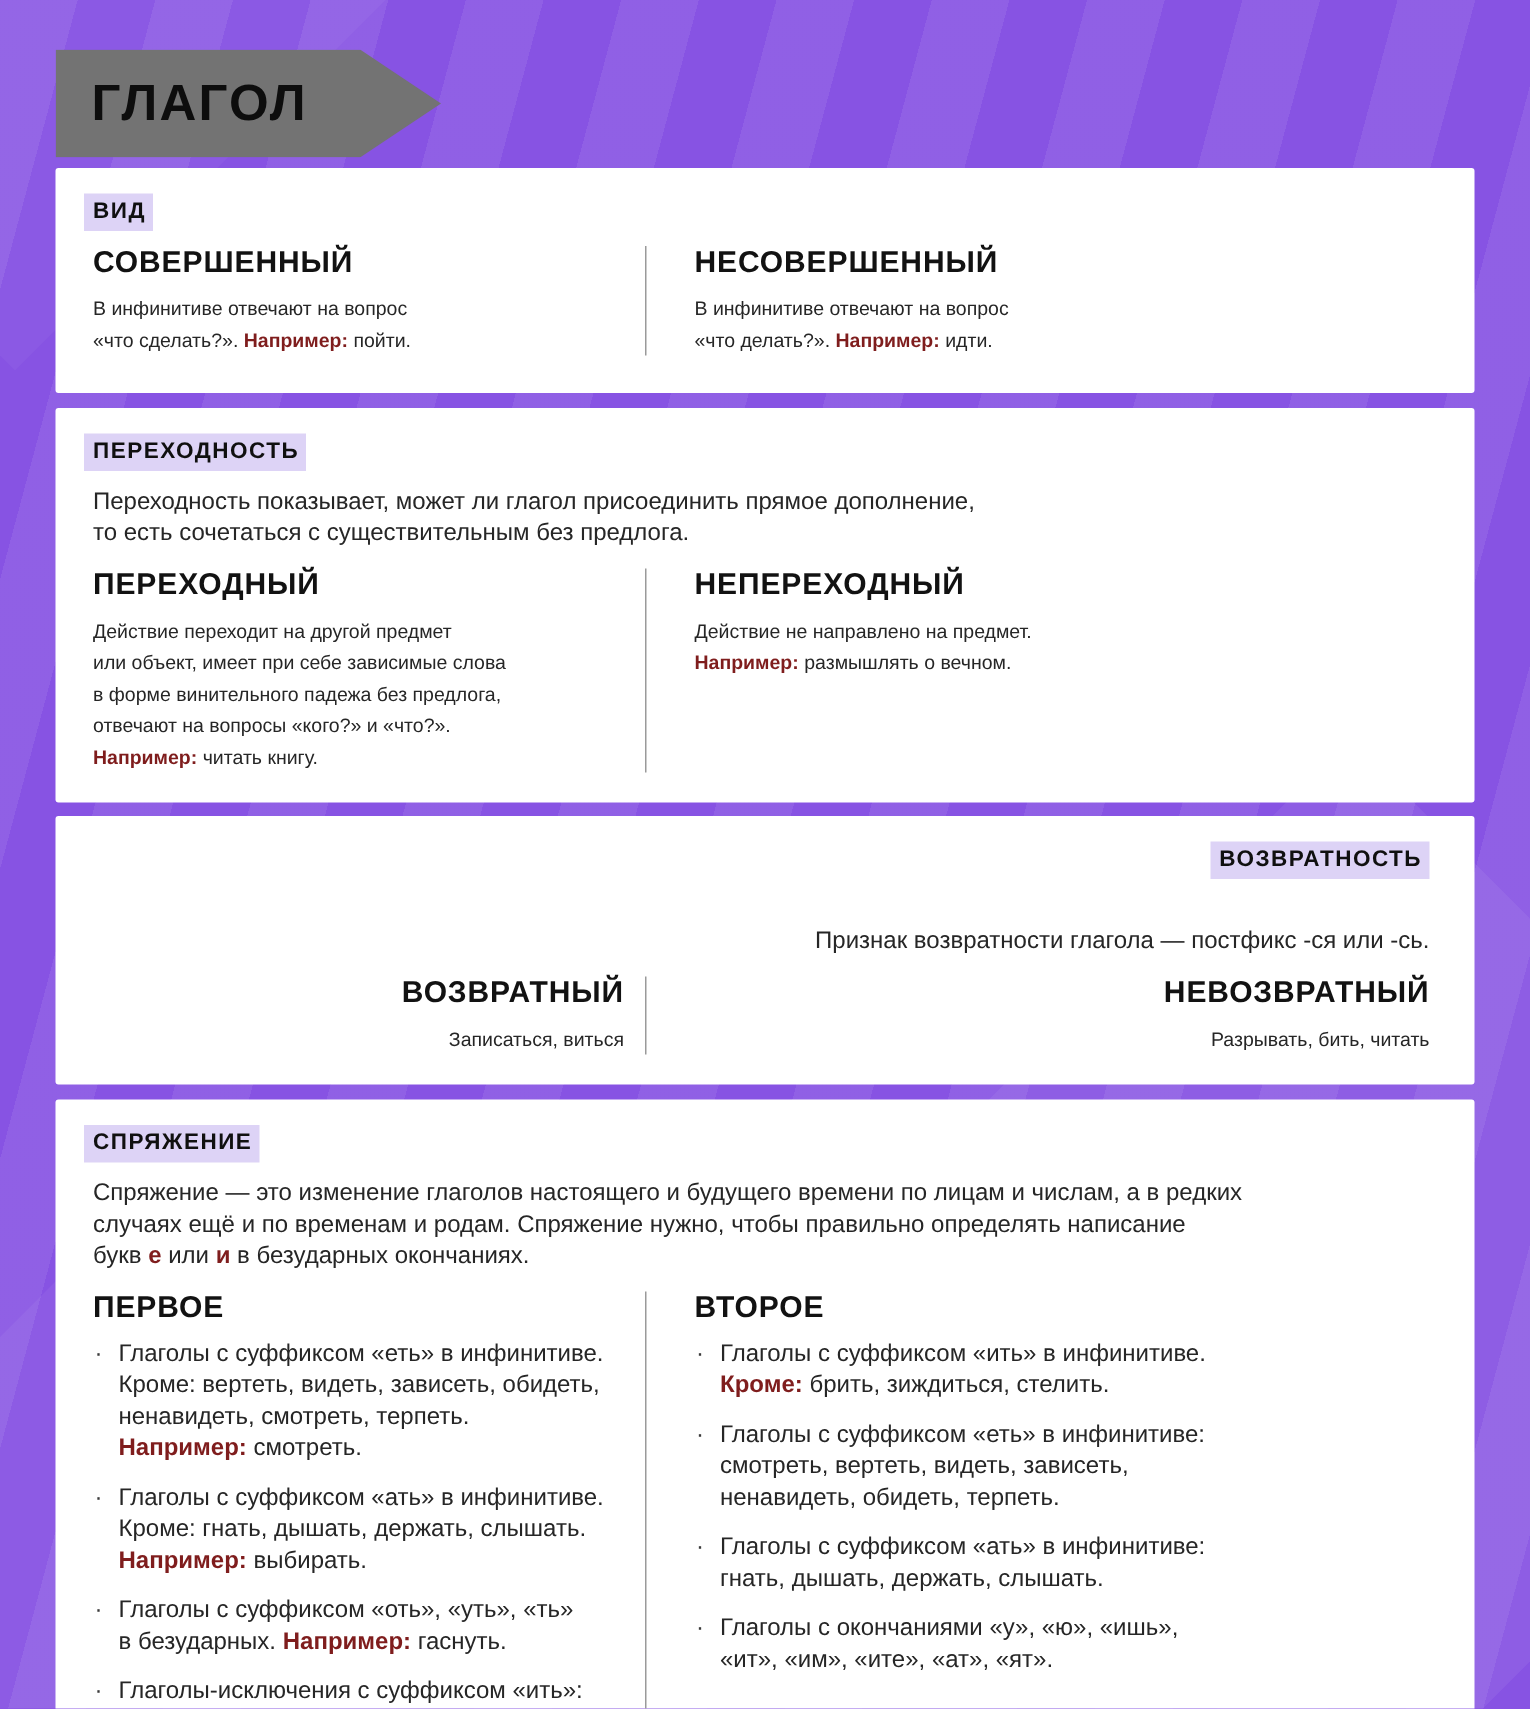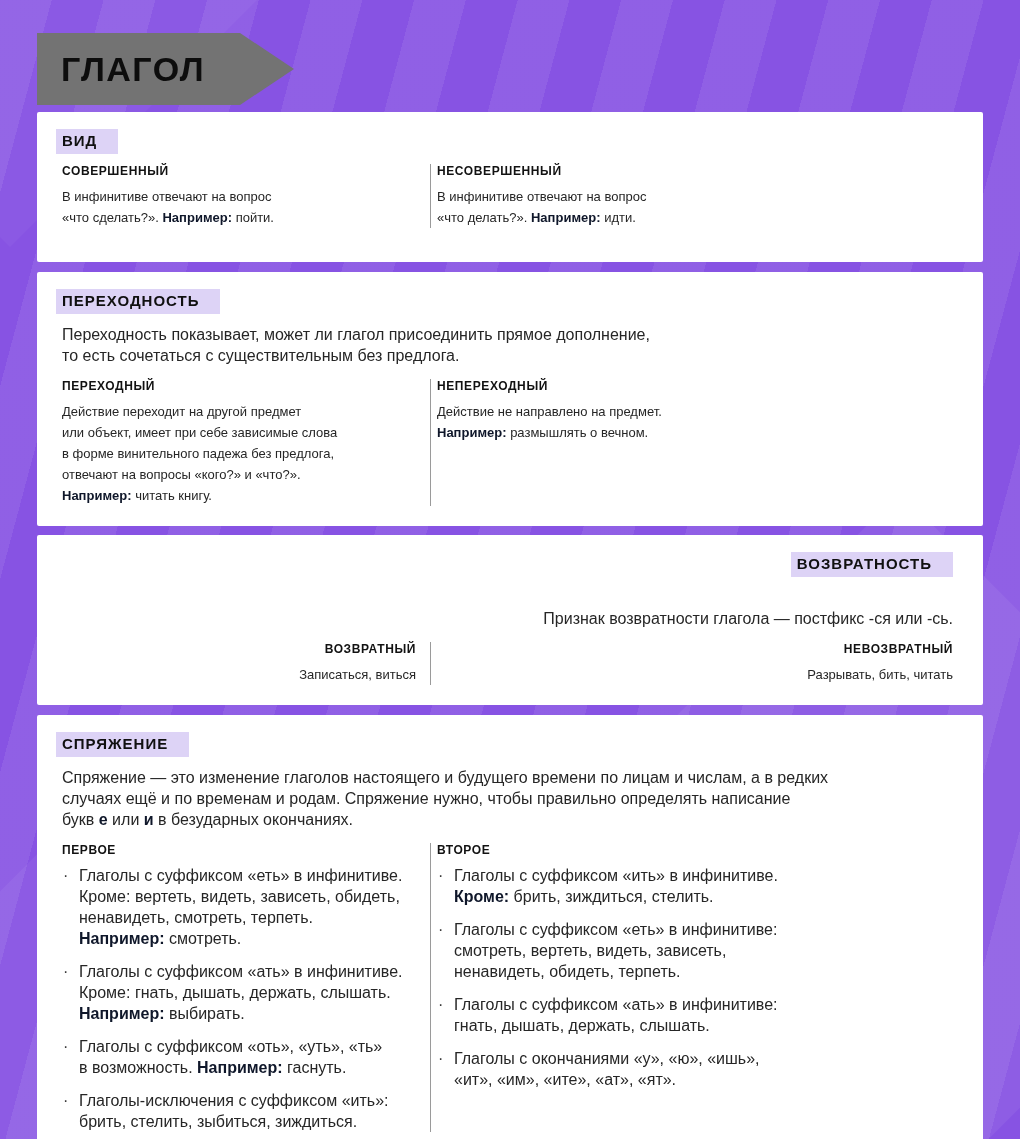--- a/index.html
+++ b/index.html
@@ -33,36 +33,36 @@
     padding:17px 30px 20px 25px;margin-bottom:10px;
   }
   .card:nth-child(1){min-height:150px;}
   .card:nth-child(2){min-height:242px;margin-bottom:9px;}
   .card:nth-child(3){min-height:163px;text-align:right;}
   .card:nth-child(4){min-height:406px;margin-bottom:0;}
 
   .label{
     display:inline-block;background:#ddd3f6;color:#101010;
     font-size:15px;line-height:20px;font-weight:bold;letter-spacing:1px;
-    padding:2px 21px 3px 6px;margin:0 0 10px -6px;text-transform:uppercase;
+    padding:2px 5px 3px 6px;margin:0 0 10px -6px;text-transform:uppercase;
   }
   .intro{margin:0 0 13px;font-size:16px;line-height:21px;}
   .columns{display:grid;grid-template-columns:368px 1fr;}
   .col{min-width:0;padding-right:14px;}
-  .col-right{border-left:1.5px solid #9a9a9a;padding-left:6px;padding-right:0;}
+  .col-right{border-left:1.5px solid #9a9a9a;padding-left:32px;padding-right:0;}
   .col-heading{
-    margin:0 0 8px;font-size:12px;font-weight:bold;letter-spacing:0.6px;
+    margin:0 0 8px;font-size:20px;font-weight:bold;letter-spacing:0.6px;
     color:#121212;text-transform:uppercase;
   }
   .body{margin:0;font-size:13px;line-height:21px;}
   .bullets{list-style:none;margin:0;padding:0;font-size:16px;line-height:21px;}
   .bullet{position:relative;padding-left:17px;margin-bottom:12px;}
   .bullet:last-child{margin-bottom:0;}
   .dot{position:absolute;left:1px;top:0;color:#3a3a3a;}
-  b{font-weight:bold;color:#0f172a;}
+  b{font-weight:bold;color:#7f1d1d;}
 </style>
 </head>
 <body>
 
 <div class="deco deco-1"></div>
 <div class="deco deco-2"></div>
 <div class="deco deco-3"></div>
 
 <header class="banner">
   <h1>ГЛАГОЛ</h1>
@@ -98,21 +98,21 @@
           <h3 class="col-heading">НЕВОЗВРАТНЫЙ</h3>
           <p class="body"><span>Разрывать, бить, читать</span></p>
         </div>
       </div></section>
     <section class="card"><span class="label">СПРЯЖЕНИЕ</span><p class="intro"><span>Спряжение — это изменение глаголов настоящего и будущего времени по лицам и числам, а в редких</span><br><span>случаях ещё и по временам и родам. Спряжение нужно, чтобы правильно определять написание</span><br><span>букв </span><b>е</b><span> или </span><b>и</b><span> в безударных окончаниях.</span></p><div class="columns">
         <div class="col">
           <h3 class="col-heading">ПЕРВОЕ</h3>
           <ul class="bullets">
             <li class="bullet"><span class="dot">·</span><span class="bullet-text"><span>Глаголы с суффиксом «еть» в инфинитиве.</span><br><span>Кроме: вертеть, видеть, зависеть, обидеть,</span><br><span>ненавидеть, смотреть, терпеть.</span><br><b>Например:</b><span> смотреть.</span></span></li>
             <li class="bullet"><span class="dot">·</span><span class="bullet-text"><span>Глаголы с суффиксом «ать» в инфинитиве.</span><br><span>Кроме: гнать, дышать, держать, слышать.</span><br><b>Например:</b><span> выбирать.</span></span></li>
-            <li class="bullet"><span class="dot">·</span><span class="bullet-text"><span>Глаголы с суффиксом «оть», «уть», «ть»</span><br><span>в возможность. </span><b>Например:</b><span> гаснуть.</span></span></li>
+            <li class="bullet"><span class="dot">·</span><span class="bullet-text"><span>Глаголы с суффиксом «оть», «уть», «ть»</span><br><span>в безударных. </span><b>Например:</b><span> гаснуть.</span></span></li>
             <li class="bullet"><span class="dot">·</span><span class="bullet-text"><span>Глаголы-исключения с суффиксом «ить»:</span><br><span>брить, стелить, зыбиться, зиждиться.</span></span></li>
           </ul>
         </div>
         <div class="col col-right">
           <h3 class="col-heading">ВТОРОЕ</h3>
           <ul class="bullets">
             <li class="bullet"><span class="dot">·</span><span class="bullet-text"><span>Глаголы с суффиксом «ить» в инфинитиве.</span><br><b>Кроме:</b><span> брить, зиждиться, стелить.</span></span></li>
             <li class="bullet"><span class="dot">·</span><span class="bullet-text"><span>Глаголы с суффиксом «еть» в инфинитиве:</span><br><span>смотреть, вертеть, видеть, зависеть,</span><br><span>ненавидеть, обидеть, терпеть.</span></span></li>
             <li class="bullet"><span class="dot">·</span><span class="bullet-text"><span>Глаголы с суффиксом «ать» в инфинитиве:</span><br><span>гнать, дышать, держать, слышать.</span></span></li>
             <li class="bullet"><span class="dot">·</span><span class="bullet-text"><span>Глаголы с окончаниями «у», «ю», «ишь»,</span><br><span>«ит», «им», «ите», «ат», «ят».</span></span></li>

